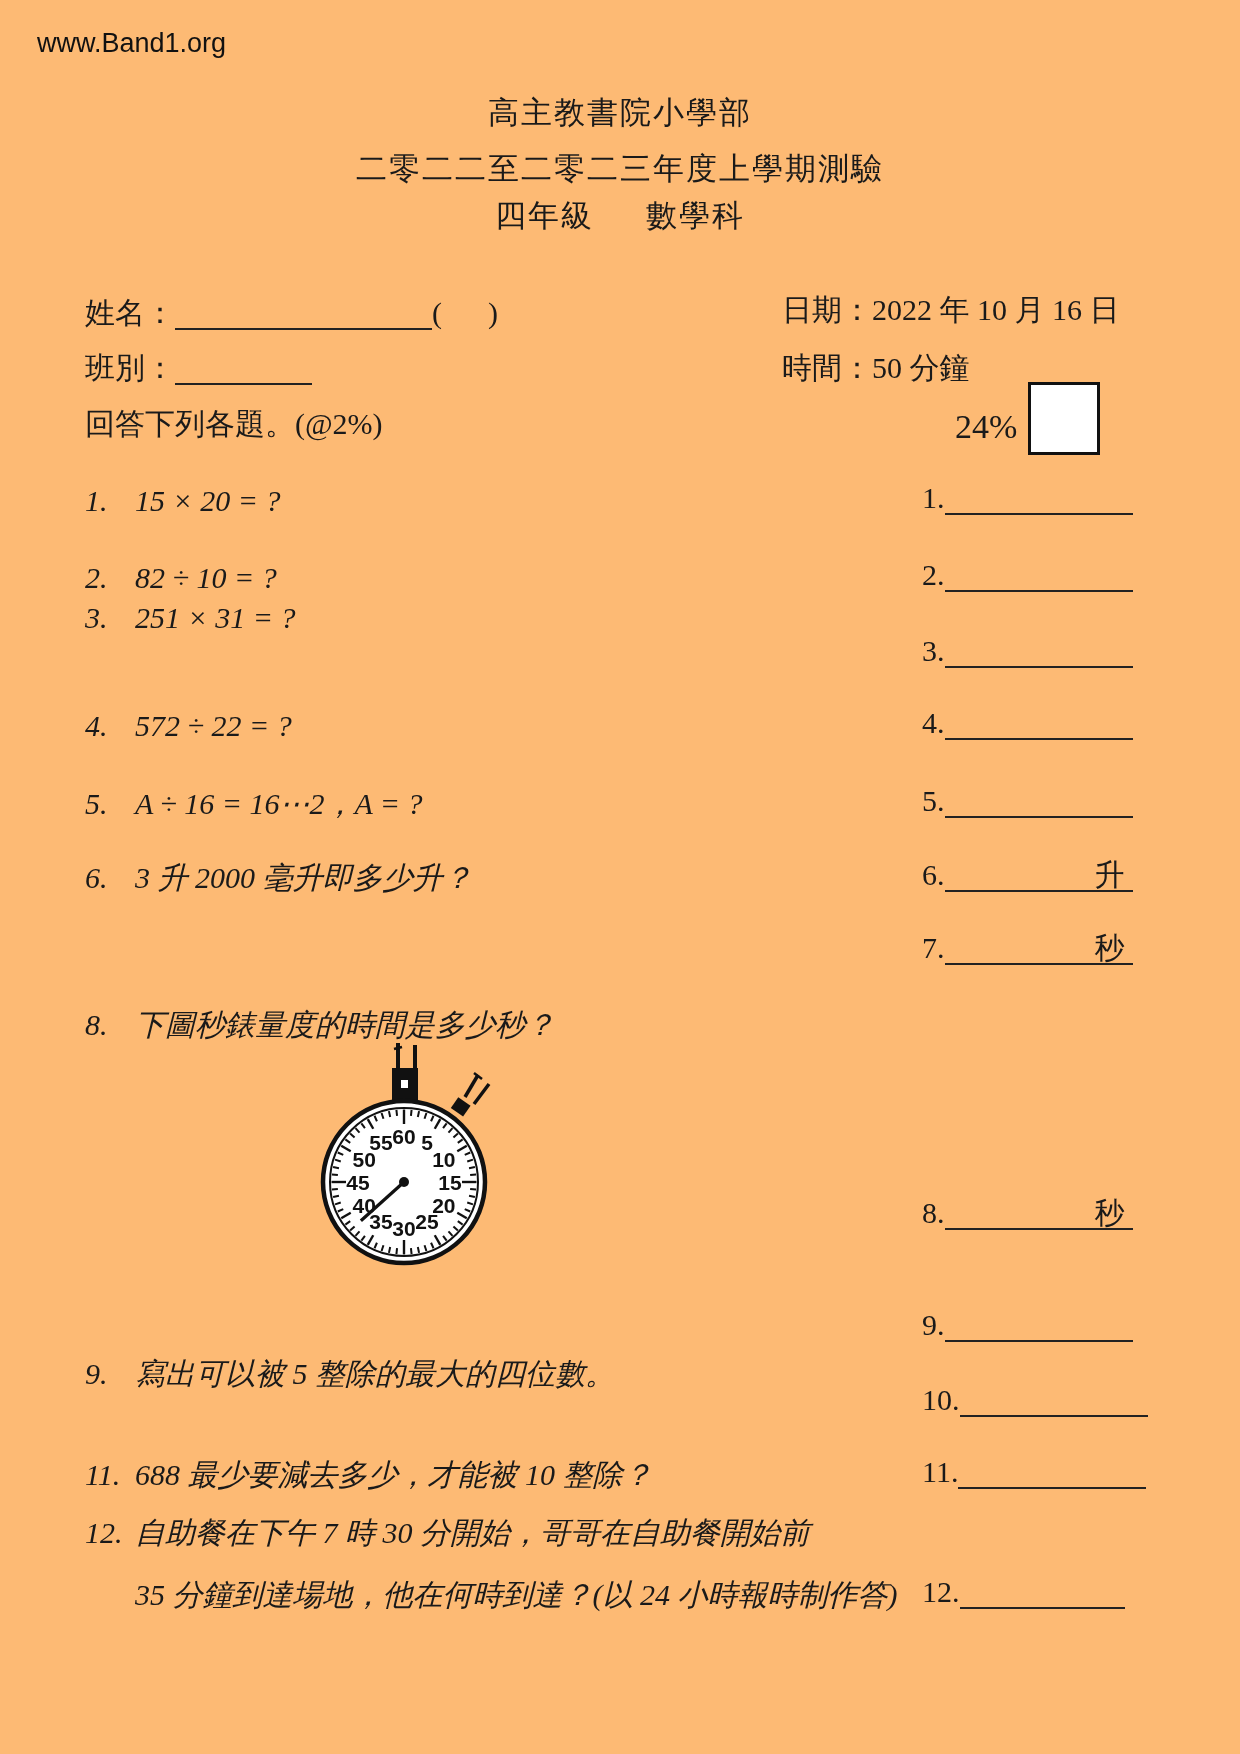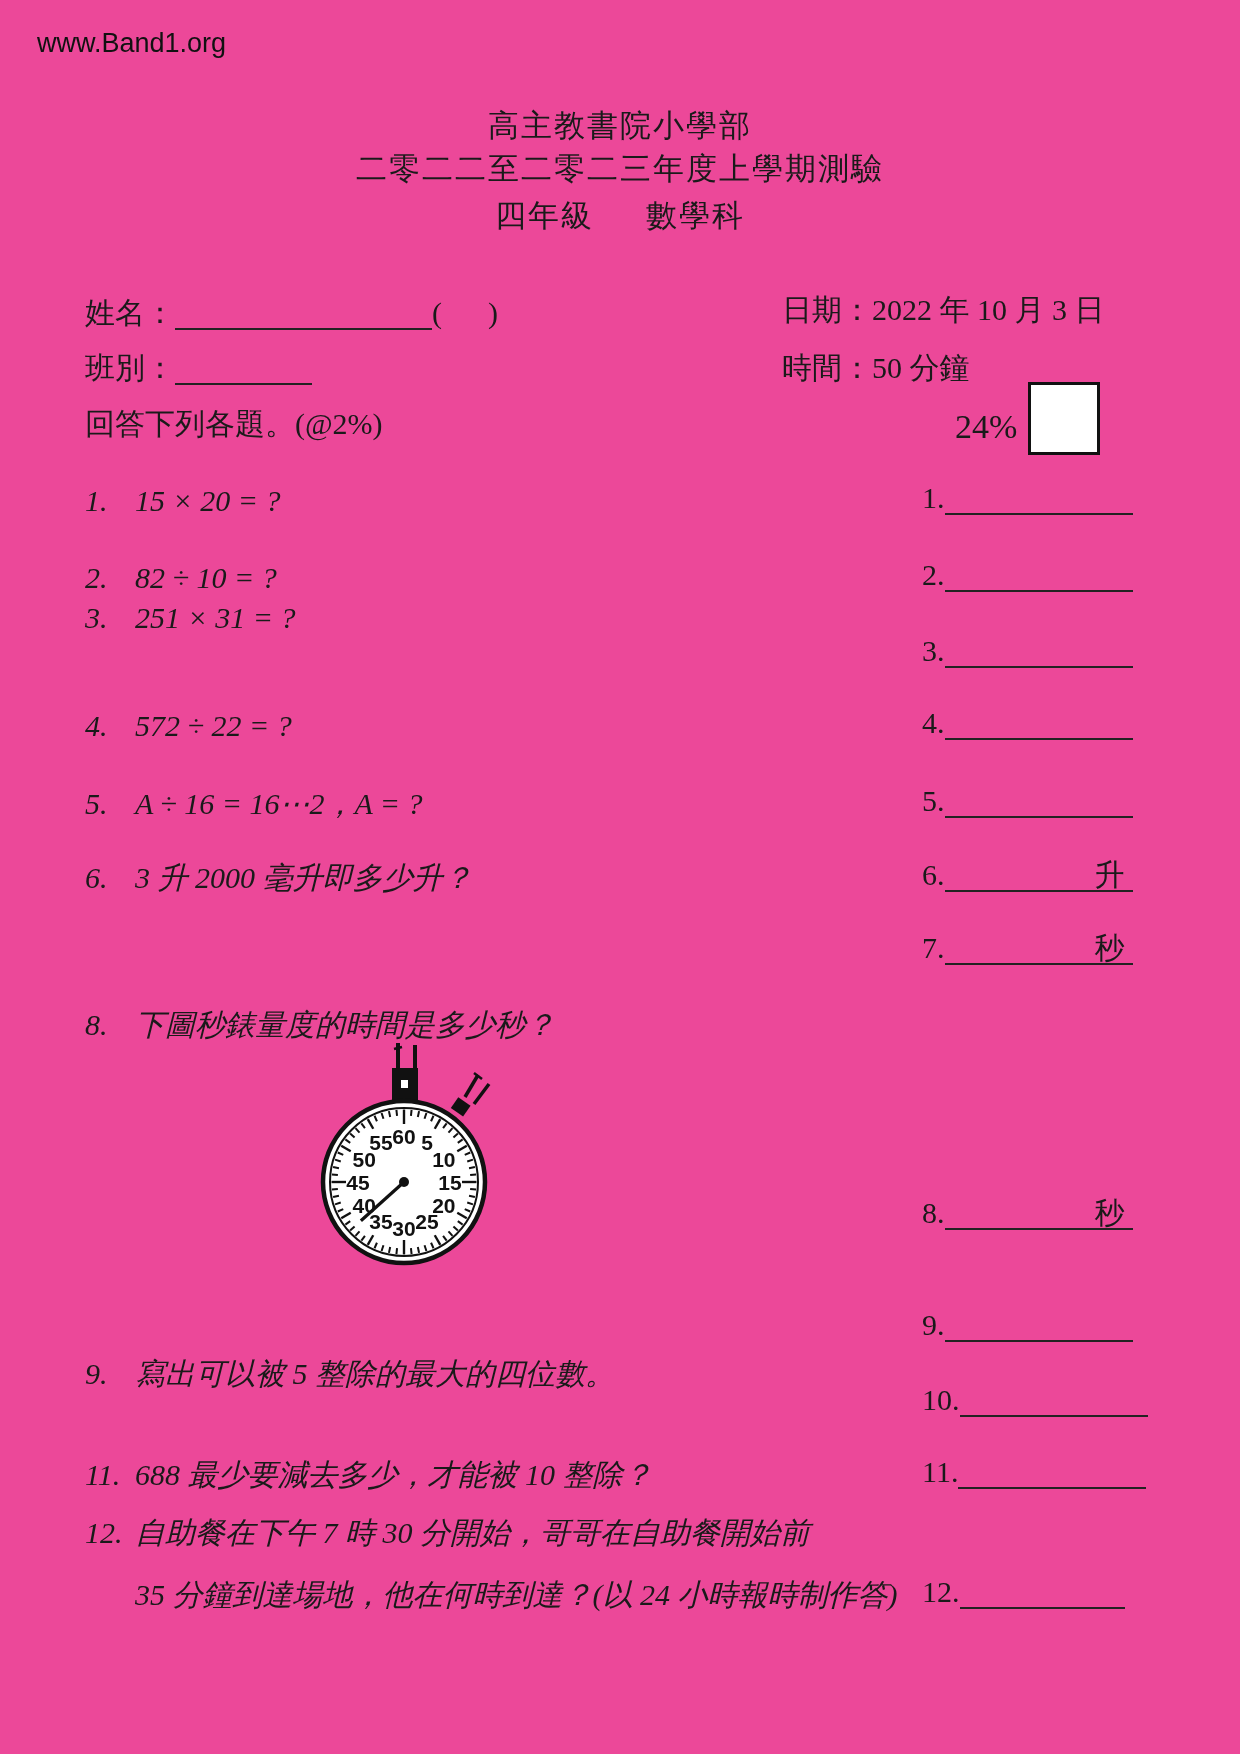--- a/index.html
+++ b/index.html
@@ -1,16 +1,16 @@
 <!DOCTYPE html>
 <html><head>
 <meta charset="utf-8">
 <style>
   html,body{margin:0;padding:0;background:#d9d9d9;}
-  .page{position:relative;width:1240px;height:1754px;background:#ec4899;color:#1a1a1a;
+  .page{position:relative;width:1240px;height:1754px;background:#fdba74;color:#1a1a1a;
         font-family:"Liberation Serif","DejaVu Serif",serif;overflow:hidden;}
   .abs{position:absolute;line-height:1;white-space:nowrap;}
   .watermark{font-family:"Liberation Sans","DejaVu Sans",sans-serif;font-size:27px;color:#111;}
   .title-line{left:0;width:100%;text-align:center;font-size:31px;letter-spacing:2px;}
   .grade-gap{display:inline-block;width:52px;}
   .f30{font-size:30px;}
   .f34{font-size:34px;}
   .u-line{display:inline-block;height:0;border-bottom:2.6px solid #222;transform:translateY(7px);}
   .q-row{position:absolute;left:85px;font-size:30px;line-height:1.2;white-space:nowrap;font-style:italic;}
   .q-no{display:inline-block;width:50px;}
@@ -22,35 +22,35 @@
   .sw-num{font-family:"Liberation Sans","DejaVu Sans",sans-serif;font-size:21px;font-weight:700;fill:#111;}
   .paren-gap{display:inline-block;width:46px;}
 </style>
 </head>
 <body>
 
 <div class="page">
 
   <div class="abs watermark" style="left:37px;top:30px">www.Band1.org</div>
 
-  <div class="abs title-line" style="top:110px">高主教書院小學部</div>
+  <div class="abs title-line" style="top:97px">高主教書院小學部</div>
   <div class="abs title-line" style="top:153px">二零二二至二零二三年度上學期測驗</div>
   <div class="abs title-line" style="top:200px">
     <span>四年級</span><span class="grade-gap"></span><span>數學科</span>
   </div>
 
   <div class="abs f30" style="left:85px;top:298px">
     <span>姓名：</span><span class="u-line" style="width:257px"></span><span>(</span><span class="paren-gap"></span><span>)</span>
   </div>
   <div class="abs f30" style="left:85px;top:353px">
     <span>班別：</span><span class="u-line" style="width:137px"></span>
   </div>
 
   <div class="abs f30" style="left:782px;top:295px">
-    <span>日期：</span><span>2022 年 10 月 3 日</span>
+    <span>日期：</span><span>2022 年 10 月 16 日</span>
   </div>
   <div class="abs f30" style="left:782px;top:353px">
     <span>時間：</span><span>50 分鐘</span>
   </div>
 
   <div class="abs f30" style="left:85px;top:409px">回答下列各題。(@2%)</div>
   <div class="abs f34" style="left:955px;top:410px">24%</div>
   <div class="score-box"></div>
 
   <div class="q-row" style="top:483px"><span class="q-no">1.</span><span>15 × 20 = ?</span></div>

